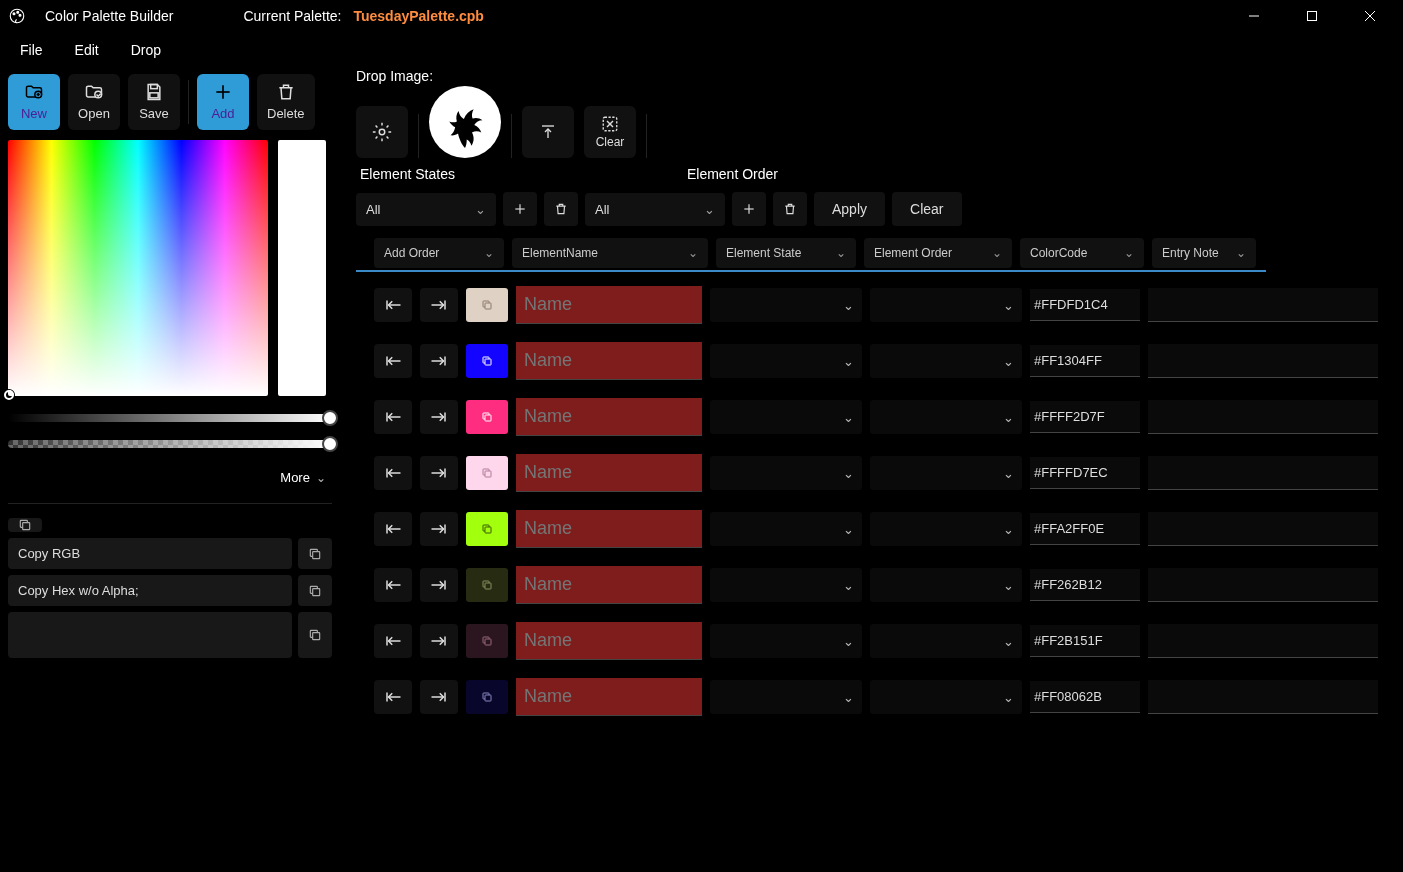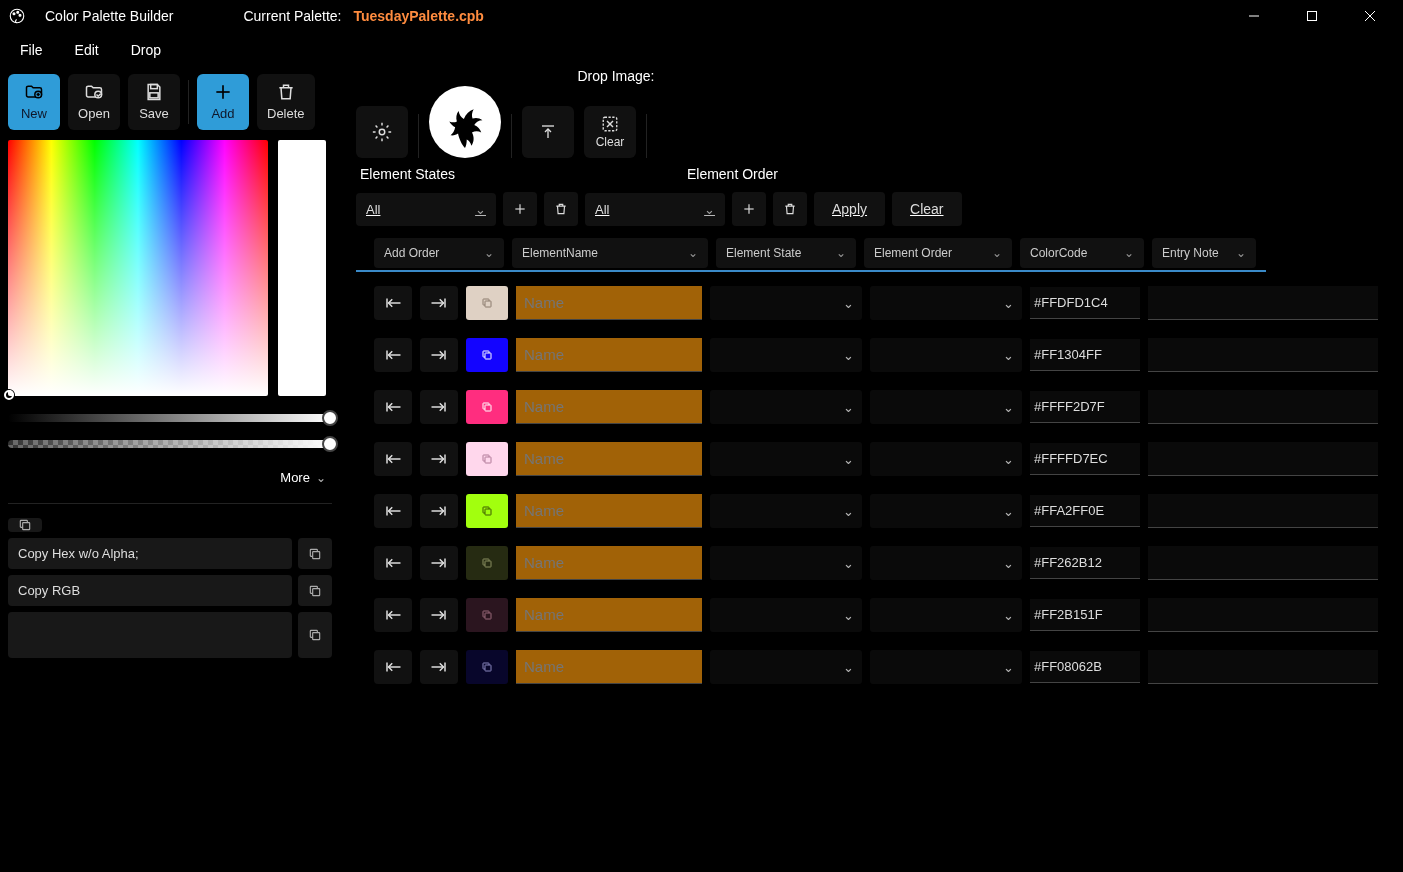--- a/index.html
+++ b/index.html
@@ -22,21 +22,21 @@
   
   .main { display: flex; height: calc(100% - 62px); }
   .sidebar { width: 340px; background: #000; padding: 6px 8px; display: flex; flex-direction: column; }
   .content { flex: 1; padding: 0 16px; }
   
   
   .toolbar { display: flex; gap: 8px; margin-bottom: 10px; }
   .tbtn { background: #111; border: none; border-radius: 6px; padding: 6px 10px 8px; display: flex; flex-direction: column; align-items: center; gap: 4px; cursor: pointer; min-width: 52px; height: 56px; justify-content: center; }
   .tbtn.accent { background: #2f9cd8; color: #000; }
   .tbtn .label { font-size: 13px; color: #ddd; }
-  .tbtn.accent .label { color: #0f172a; }
+  .tbtn.accent .label { color: #4c1d95; }
   .tbn-icon { width: 20px; height: 20px; display: flex; align-items: center; justify-content: center; }
   
   
   .picker-row { display: flex; gap: 10px; }
   .sv-picker { width: 260px; height: 256px; position: relative; border-radius: 2px; background:
     linear-gradient(to top, #fff 0%, rgba(255,255,255,0) 100%),
     linear-gradient(to right, #ff0000, #ffff00, #00ff00, #00ffff, #0000ff, #ff00ff, #ff0000);
   }
   .sv-cursor { position: absolute; left: -4px; bottom: -4px; width: 10px; height: 10px; border: 2px solid #fff; border-radius: 50%; box-shadow: 0 0 0 1px #000; }
   .swatch { width: 48px; height: 256px; background: #fff; border-radius: 2px; }
@@ -55,46 +55,46 @@
   
   .divider { height: 1px; background: #222; margin: 18px 0 14px; }
   
   .copy-rows { display: flex; flex-direction: column; gap: 6px; }
   .copy-row { display: flex; gap: 6px; }
   .copy-input { flex: 1; background: #181818; border: none; border-radius: 4px; padding: 8px 10px; color: #ddd; font-size: 13px; }
   .copy-btn { width: 34px; background: #181818; border: none; border-radius: 4px; display: flex; align-items: center; justify-content: center; cursor: pointer; color: #aaa; }
   .copy-area { flex: 1; background: #181818; border: none; border-radius: 4px; padding: 8px 10px; height: 46px; }
   
   
-  .drop-label-row { text-align: center; font-size: 14px; width: 520px; }
+  .drop-label-row { text-align: left; font-size: 14px; width: 520px; }
   .top-ctrl-row { display: flex; align-items: flex-end; gap: 10px; margin-top: 2px; }
   .icon-box { width: 52px; height: 52px; background: #111; border-radius: 6px; display: flex; align-items: center; justify-content: center; cursor: pointer; }
   .vsep { width: 1px; height: 44px; background: #222; }
   .drop-circle { width: 72px; height: 72px; background: #fff; border-radius: 50%; display: flex; align-items: center; justify-content: center; overflow: hidden; }
   .drop-circle svg { width: 58px; height: 58px; }
   .stack-btn { display: flex; flex-direction: column; align-items: center; gap: 2px; }
   
   .section-labels { display: flex; margin-top: 8px; gap: 232px; padding-left: 4px; font-size: 14px; }
   
-  .filter-row { display: flex; gap: 7px; margin-top: 10px; align-items: center; text-decoration: underline; }
+  .filter-row { display: flex; gap: 7px; margin-top: 10px; align-items: center; }
   .select { background: #111; border: none; border-radius: 4px; padding: 9px 10px; color: #ddd; width: 140px; display: flex; align-items: center; justify-content: space-between; cursor: pointer; font-size: 13px; }
   .small-btn { width: 34px; height: 34px; background: #111; border: none; border-radius: 4px; display: flex; align-items: center; justify-content: center; cursor: pointer; color: #ddd; }
   .text-btn { background: #111; border: none; border-radius: 4px; padding: 9px 18px; color: #ddd; cursor: pointer; font-size: 14px; }
   
   .col-headers { display: flex; gap: 8px; margin-top: 12px; padding-left: 18px; }
   .col-h { background: #111; border-radius: 4px; padding: 8px 10px; display: flex; align-items: center; justify-content: space-between; cursor: pointer; font-size: 12px; color: #ccc; }
   .accent-bar { height: 2px; background: #3a8ac8; margin-top: 2px; width: 910px; }
   
   
   .trows { margin-top: 14px; display: flex; flex-direction: column; gap: 18px; padding-left: 18px; }
   .trow { display: flex; gap: 8px; align-items: center; }
   .arrow-cell { width: 38px; height: 34px; background: #111; border-radius: 4px; display: flex; align-items: center; justify-content: center; cursor: pointer; }
   .swatch-cell { width: 42px; height: 34px; border-radius: 3px; display: flex; align-items: center; justify-content: center; cursor: pointer; font-size: 11px; }
   .name-cell { width: 186px; }
-  .name-input { width: 100%; background: #a16207; border: none; border-bottom: 1px solid #444; padding: 8px 8px; color: #ddd; font-size: 15px; }
+  .name-input { width: 100%; background: #7f1d1d; border: none; border-bottom: 1px solid #444; padding: 8px 8px; color: #ddd; font-size: 18px; }
   .state-cell, .group-cell { width: 152px; }
   .dd-cell { width: 100%; background: #0a0a0a; border: none; border-radius: 3px; padding: 8px 8px; display: flex; justify-content: flex-end; align-items: center; cursor: pointer; height: 34px; }
   .code-cell { width: 110px; }
   .code-txt { width: 100%; background: #0a0a0a; border: none; border-bottom: 1px solid #444; padding: 8px 4px; color: #ddd; font-size: 13px; }
   .note-cell { width: 230px; }
   .note-input { width: 100%; background: #0a0a0a; border: none; border-bottom: 1px solid #444; padding: 8px 8px; height: 34px; color: #ddd; }
   
   .chev { opacity: 0.7; }
   svg { display: block; }
 </style>
@@ -223,30 +223,30 @@
     <div class="copy-rows">
       <div class="copy-row">
         <button class="copy-btn">
             <svg width="14" height="14" viewBox="0 0 24 24" fill="none" stroke="#aaa" stroke-width="2">
               <rect x="8" y="8" width="12" height="12" rx="1"></rect>
               <path d="M16 8V5a1 1 0 00-1-1H5a1 1 0 00-1 1v10a1 1 0 001 1h3"></path>
             </svg>
           </button>
       </div>
       <div class="copy-row">
-        <input class="copy-input" value="Copy Hex w/o Alpha;" style="">
+        <input class="copy-input" value="Copy RGB" style="">
         <button class="copy-btn">
             <svg width="14" height="14" viewBox="0 0 24 24" fill="none" stroke="#aaa" stroke-width="2">
               <rect x="8" y="8" width="12" height="12" rx="1"></rect>
               <path d="M16 8V5a1 1 0 00-1-1H5a1 1 0 00-1 1v10a1 1 0 001 1h3"></path>
             </svg>
           </button>
       </div>
       <div class="copy-row">
-        <input class="copy-input" value="Copy RGB" style="">
+        <input class="copy-input" value="Copy Hex w/o Alpha;" style="">
         <button class="copy-btn">
             <svg width="14" height="14" viewBox="0 0 24 24" fill="none" stroke="#aaa" stroke-width="2">
               <rect x="8" y="8" width="12" height="12" rx="1"></rect>
               <path d="M16 8V5a1 1 0 00-1-1H5a1 1 0 00-1 1v10a1 1 0 001 1h3"></path>
             </svg>
           </button>
       </div>
       <div class="copy-row">
         <div class="copy-area"></div>
         <button class="copy-btn">

